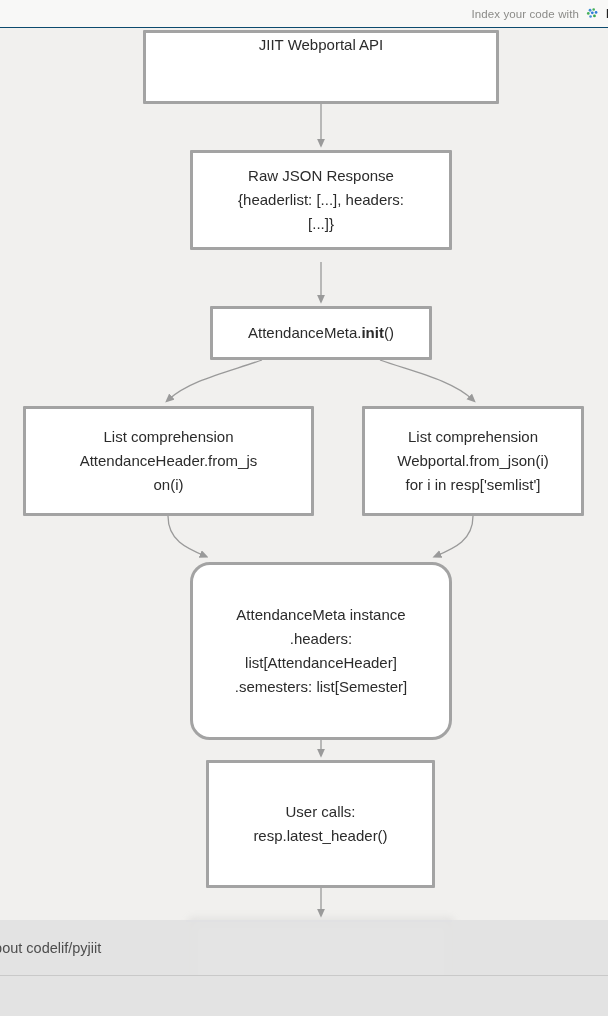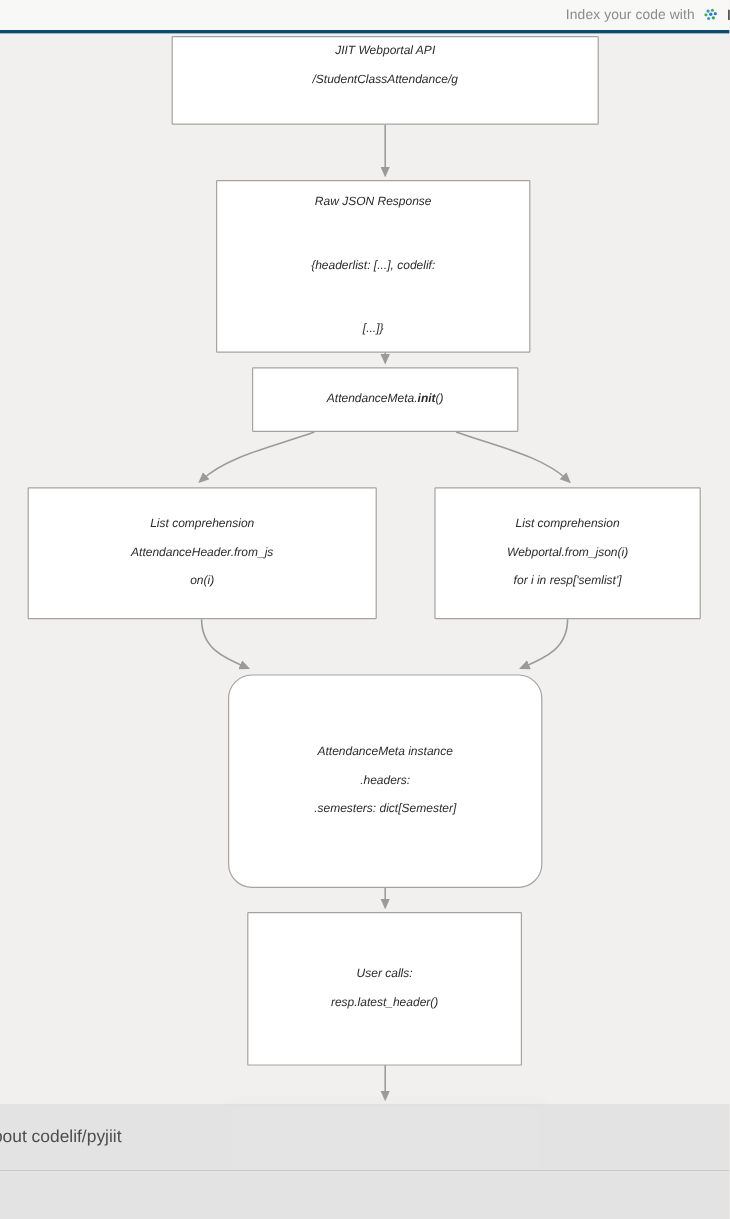--- a/index.html
+++ b/index.html
@@ -15,21 +15,21 @@
     position: relative;
   }
 
   
   #top-banner {
     position: absolute;
     left: 0; top: 0;
     width: 608px;
     height: 28px;
     background: #f8f8f7;
-    border-bottom: 3px solid #0c4a6e;
+    border-bottom: 1px solid #0c4a6e;
     box-sizing: border-box;
     display: flex;
     align-items: center;
     justify-content: flex-end;
     padding-right: 0px;
   }
   #banner-inner {
     display: flex;
     align-items: center;
     gap: 7px;
@@ -68,40 +68,39 @@
     left: 0; top: 0;
     width: 608px;
     height: 988px;
     pointer-events: none;
   }
 
   .node {
     position: absolute;
     box-sizing: border-box;
     background: #ffffff;
-    border: 1px solid #a3a3a3;
+    border: 3px solid #a3a3a3;
     border-radius: 1px;
     display: flex;
     flex-direction: column;
     align-items: center;
     justify-content: center;
     text-align: center;
     color: #2b2b2b;
-    font-size: 10px;
+    font-size: 15px;
     line-height: 24px;
     padding: 6px 10px;
     z-index: 2;
-    font-style: italic;
   }
   .node .ln { display: block; width: 100%; white-space: pre; }
   .node .ln b { font-weight: bold; }
 
   
   #node-api        { left: 143px; top: 2px;   width: 356px; height: 74px; justify-content: flex-start; padding-top: 0; }
-  #node-json       { left: 180px; top: 122px; width: 262px; height: 144px; justify-content: space-between; }
+  #node-json       { left: 190px; top: 122px; width: 262px; height: 100px; }
   #node-init       { left: 210px; top: 278px; width: 222px; height: 54px; }
   #node-lc-header  { left: 23px;  top: 378px; width: 291px; height: 110px; }
   #node-lc-sem     { left: 362px; top: 378px; width: 222px; height: 110px; }
   #node-instance   { left: 190px; top: 534px; width: 262px; height: 178px; border-radius: 20px; }
   #node-usercalls  { left: 206px; top: 732px; width: 229px; height: 128px; }
   #node-final      { left: 190px; top: 892px; width: 262px; height: 76px; filter: blur(4px); opacity: 0.55; }
 
   
   #bottom-overlay {
     position: absolute;
@@ -187,26 +186,25 @@
       <path d="M473,488 C473,512 455,520 436,528"></path>
 
       <path d="M321,712 L321,726"></path>
 
       <path d="M321,842 L321,886"></path>
     </g>
   </svg>
 
   <div class="node" id="node-api">
     <span class="ln">JIIT Webportal API</span>
-    <span class="ln">/StudentClassAttendance/g</span>
   </div>
 
   <div class="node" id="node-json">
     <span class="ln">Raw JSON Response</span>
-    <span class="ln">{headerlist: [...], codelif:</span>
+    <span class="ln">{headerlist: [...], headers:</span>
     <span class="ln">[...]}</span>
   </div>
 
   <div class="node" id="node-init">
     <span class="ln"><span>AttendanceMeta.</span><b>init</b><span>()</span></span>
   </div>
 
   <div class="node" id="node-lc-header">
     <span class="ln">List comprehension</span>
     <span class="ln">AttendanceHeader.from_js</span>
@@ -215,21 +213,22 @@
 
   <div class="node" id="node-lc-sem">
     <span class="ln">List comprehension</span>
     <span class="ln">Webportal.from_json(i)</span>
     <span class="ln">for i in resp['semlist']</span>
   </div>
 
   <div class="node" id="node-instance">
     <span class="ln">AttendanceMeta instance</span>
     <span class="ln">.headers:</span>
-    <span class="ln">.semesters: dict[Semester]</span>
+    <span class="ln">list[AttendanceHeader]</span>
+    <span class="ln">.semesters: list[Semester]</span>
   </div>
 
   <div class="node" id="node-usercalls">
     <span class="ln">User calls:</span>
     <span class="ln">resp.latest_header()</span>
   </div>
 
   <div class="node" id="node-final">
     <span class="ln"></span>
     <span class="ln"></span>

